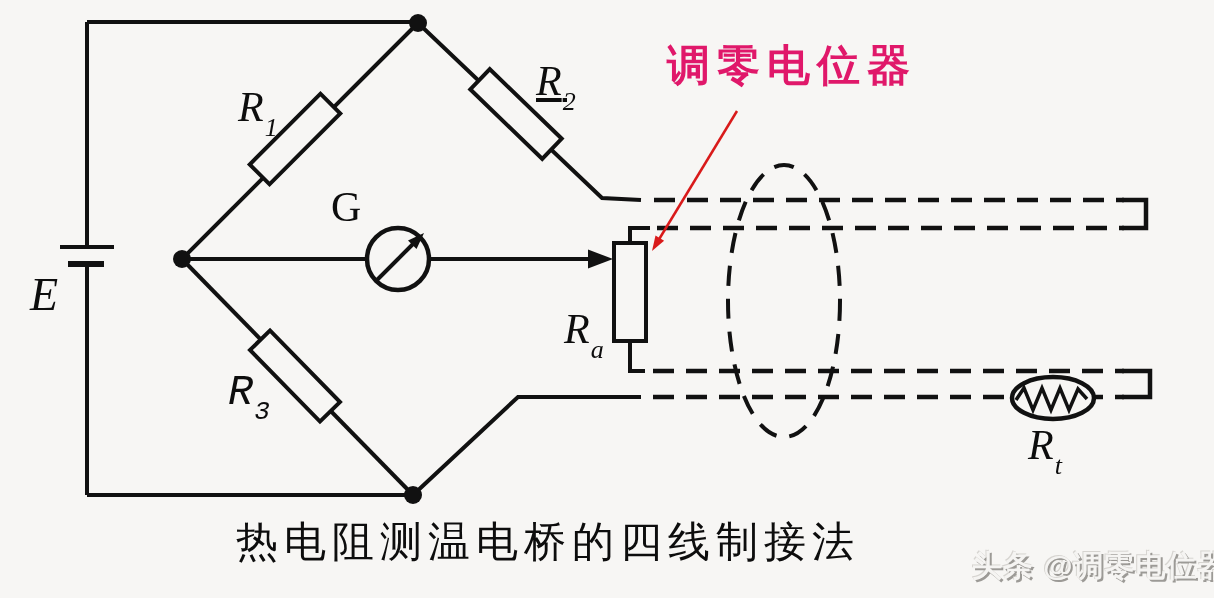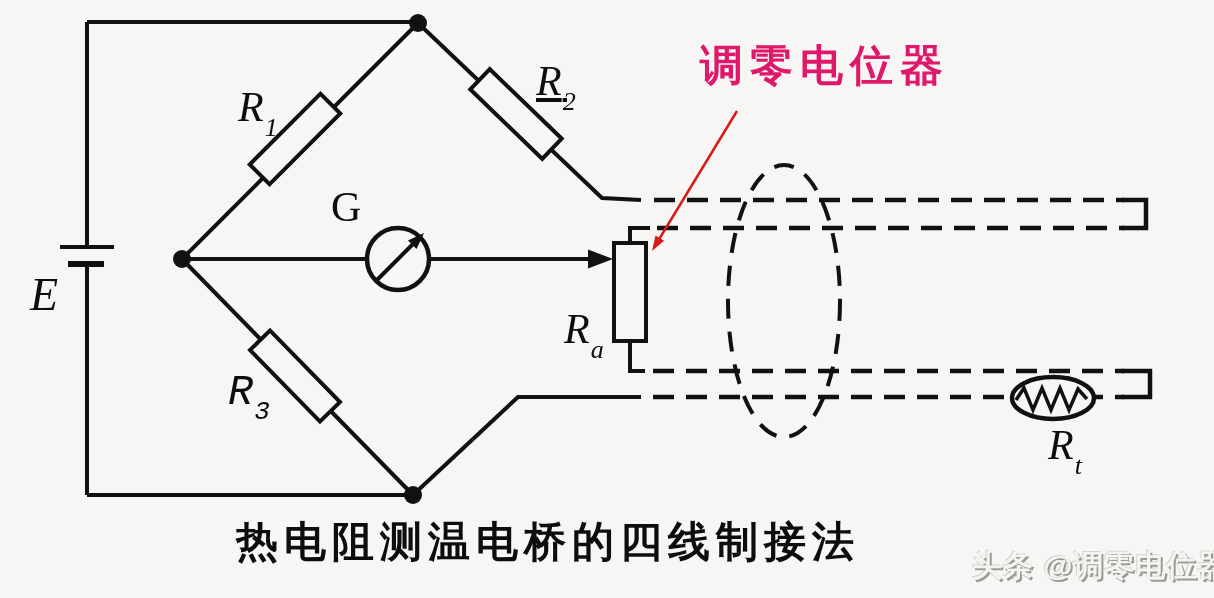--- a/index.html
+++ b/index.html
@@ -13,27 +13,27 @@
   .serif-it { font-family:"Liberation Serif", serif; font-style:italic; }
   .serif { font-family:"Liberation Serif", serif; }
   .rlbl { font-family:"Liberation Serif", serif; font-style:italic; font-size:42px; }
   .rlbl sub { font-size:26px; font-style:italic; position:relative; top:6px; left:1px; }
   .lbl-e { left:30px; top:272px; font-size:46px; }
   .lbl-g { left:331px; top:186px; font-size:42px; }
   .lbl-r1 { left:238px; top:86px; }
   .lbl-r2 { left:536px; top:60px;text-decoration:underline; }
   .lbl-r3 { left:228px; top:372px;font-family:Liberation Mono, monospace; }
   .lbl-ra { left:564px; top:308px; }
-  .lbl-rt { left:1028px; top:424px;margin-left:20px; }
+  .lbl-rt { left:1028px; top:424px; }
   .annotation {
-    left:700px; top:44px; font-size:43px; font-weight:700;
+    left:667px; top:44px; font-size:43px; font-weight:700;
     color:#e0186a; letter-spacing:7px;
   }
   .caption {
-    left:236px; top:521px; font-size:42px; font-weight:700;
+    left:236px; top:521px; font-size:42px; font-weight:400;
     color:#0d0d0d; letter-spacing:6px;text-align:center;
   }
   .watermark {
     left:972px; top:551px; font-size:30px; font-weight:700;
     color:#f5f4f2; letter-spacing:1px;
     text-shadow:2px 2px 0 #9c9a96, -1px -1px 0 #d6d4d0;
   }
 </style>
 </head>
 <body>

